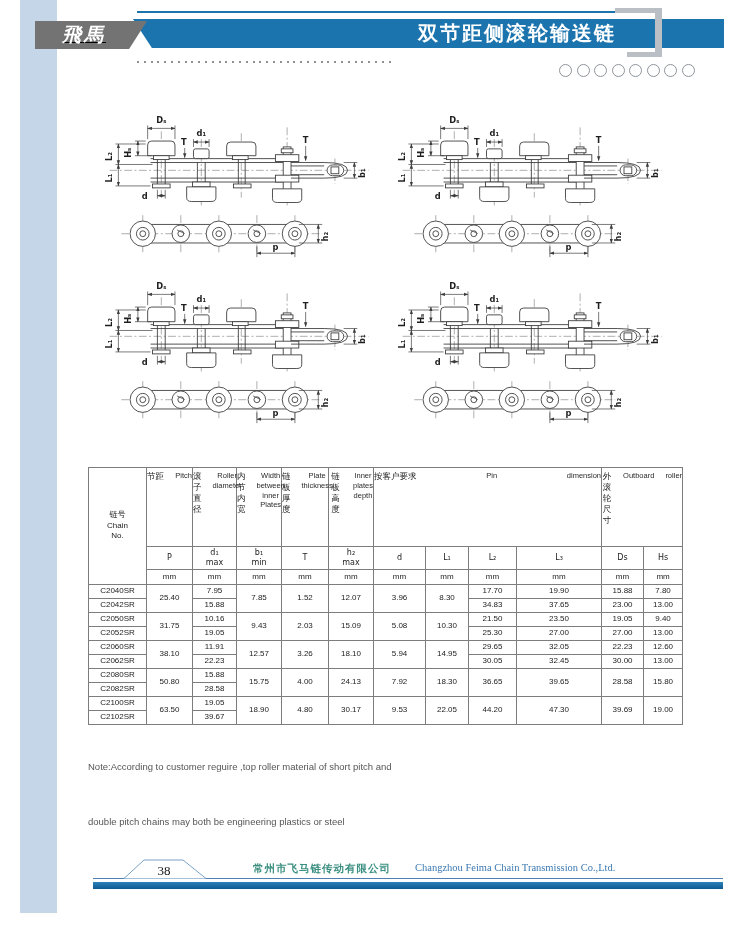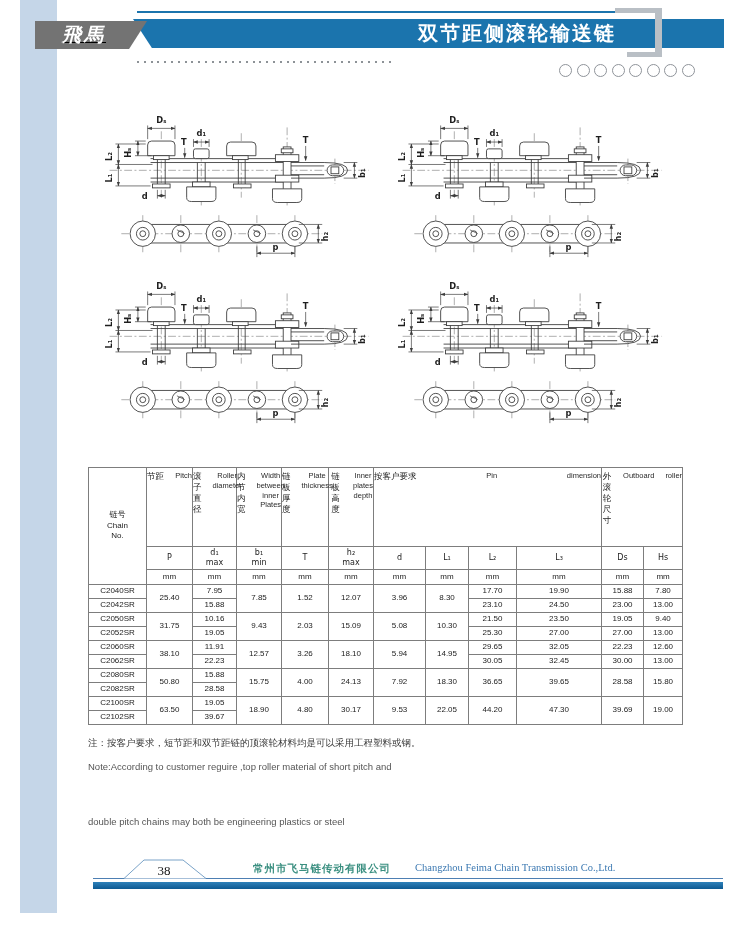--- a/index.html
+++ b/index.html
@@ -626,22 +626,22 @@
           <td rowspan="2">3.96</td>
           <td rowspan="2">8.30</td>
           <td>17.70</td>
           <td>19.90</td>
           <td>15.88</td>
           <td>7.80</td>
         </tr>
         <tr>
           <td>C2042SR</td>
           <td>15.88</td>
-          <td>23.10</td>
-          <td>24.50</td>
+          <td>34.83</td>
+          <td>37.65</td>
           <td>23.00</td>
           <td>13.00</td>
         </tr>
         <tr>
           <td>C2050SR</td>
           <td rowspan="2">31.75</td>
           <td>10.16</td>
           <td rowspan="2">9.43</td>
           <td rowspan="2">2.03</td>
           <td rowspan="2">15.09</td>
@@ -715,21 +715,20 @@
           <td rowspan="2">19.00</td>
         </tr>
         <tr>
           <td>C2102SR</td>
           <td>39.67</td>
         </tr>
       </tbody>
     </table>
   </div>
 
-  <div class="abs note note-zh">注：按客户要求，短节距和双节距链的顶滚轮材料均是可以采用工程塑料或钢。</div>
   <div class="abs note note-en1">Note:According to customer reguire ,top roller material of short pitch and</div>
   <div class="abs note note-en2">double pitch chains may both be engineering plastics or steel</div>
 
   <div class="abs footer-thin"></div>
   <div class="abs footer-bar"></div>
   <svg class="abs pagenum-svg" width="94" height="21" viewBox="0 0 94 21">
     <path d="M6 19.5 L26 1 H65 L88 19.5" fill="#ffffff" stroke="#7aa3c8" stroke-width="1"></path>
     <text x="46" y="15.5" text-anchor="middle" font-family="Liberation Serif, DejaVu Serif, serif" font-size="13" fill="#111111">38</text>
   </svg>
   <div class="abs company-zh">常州市飞马链传动有限公司</div>

